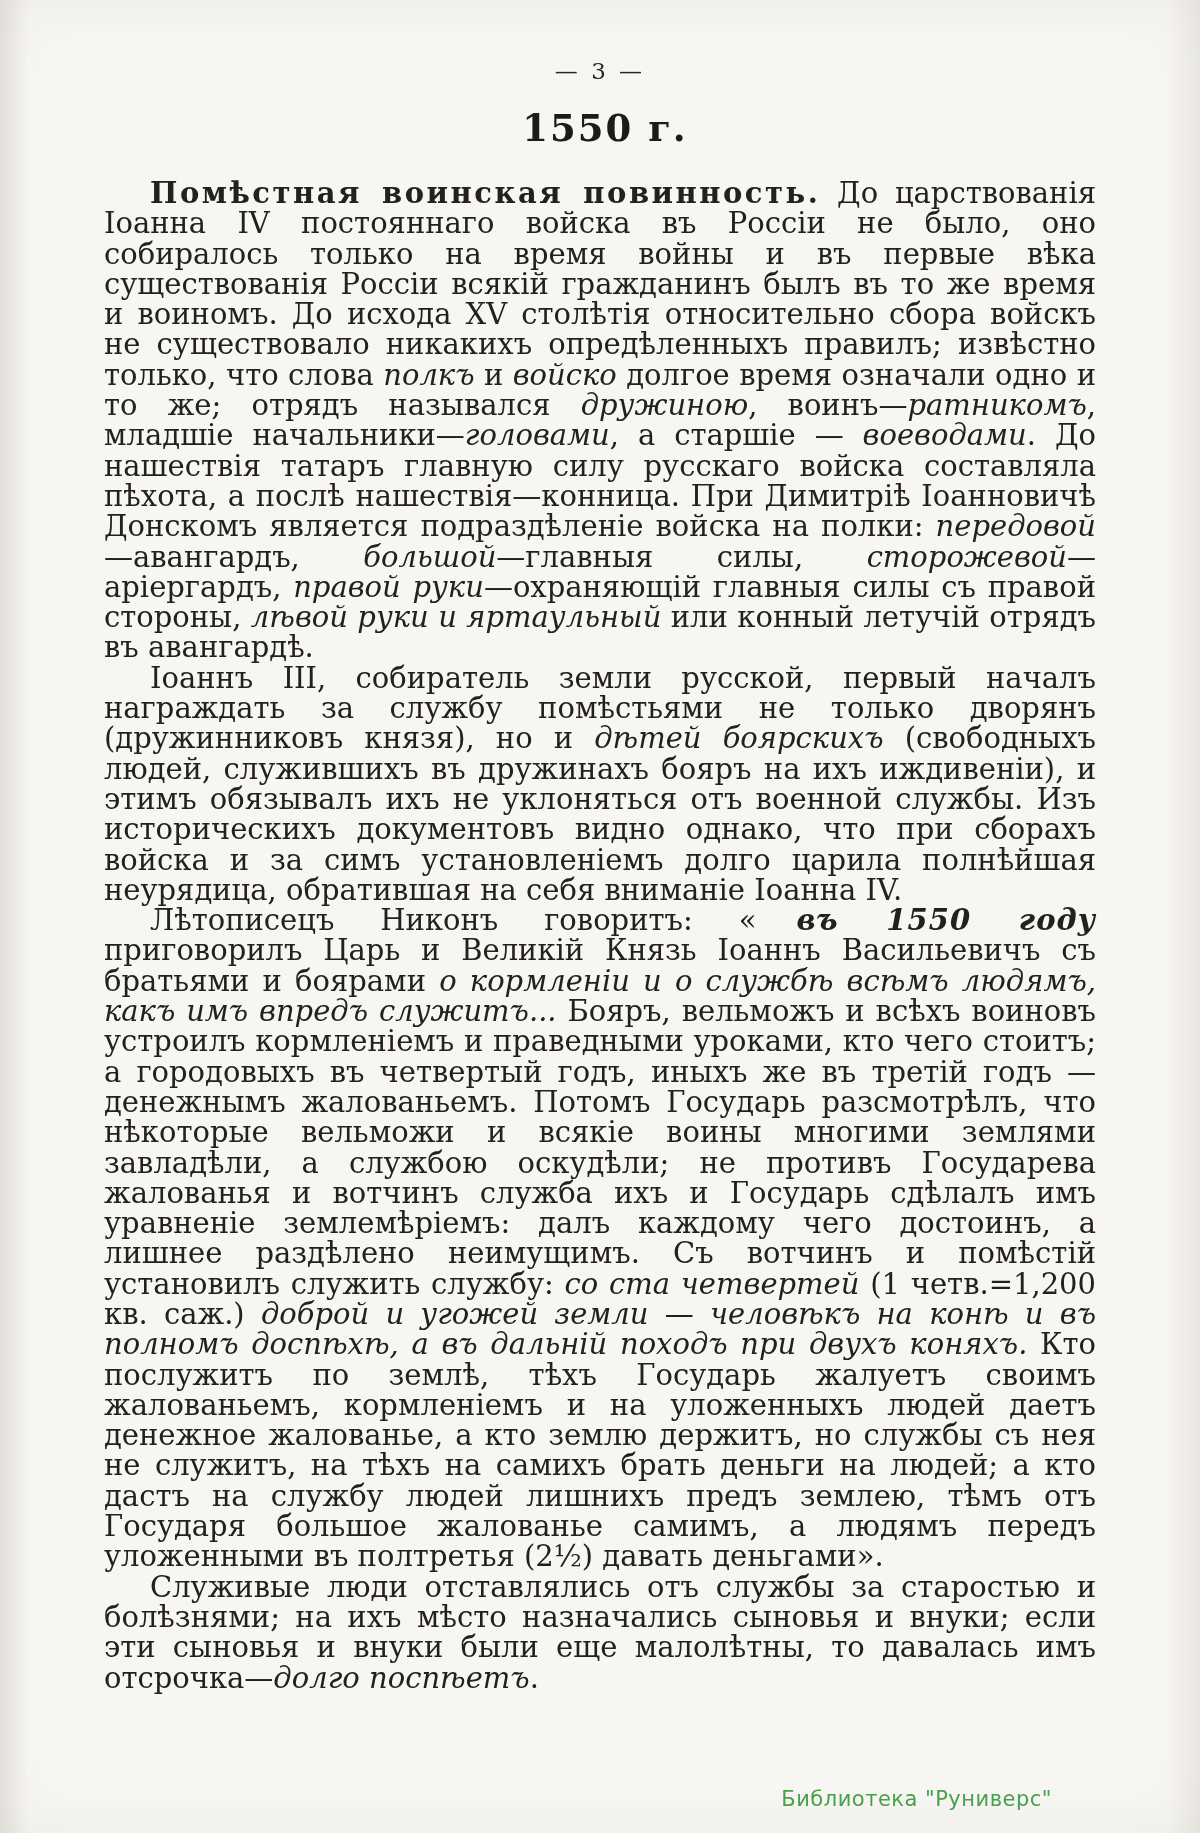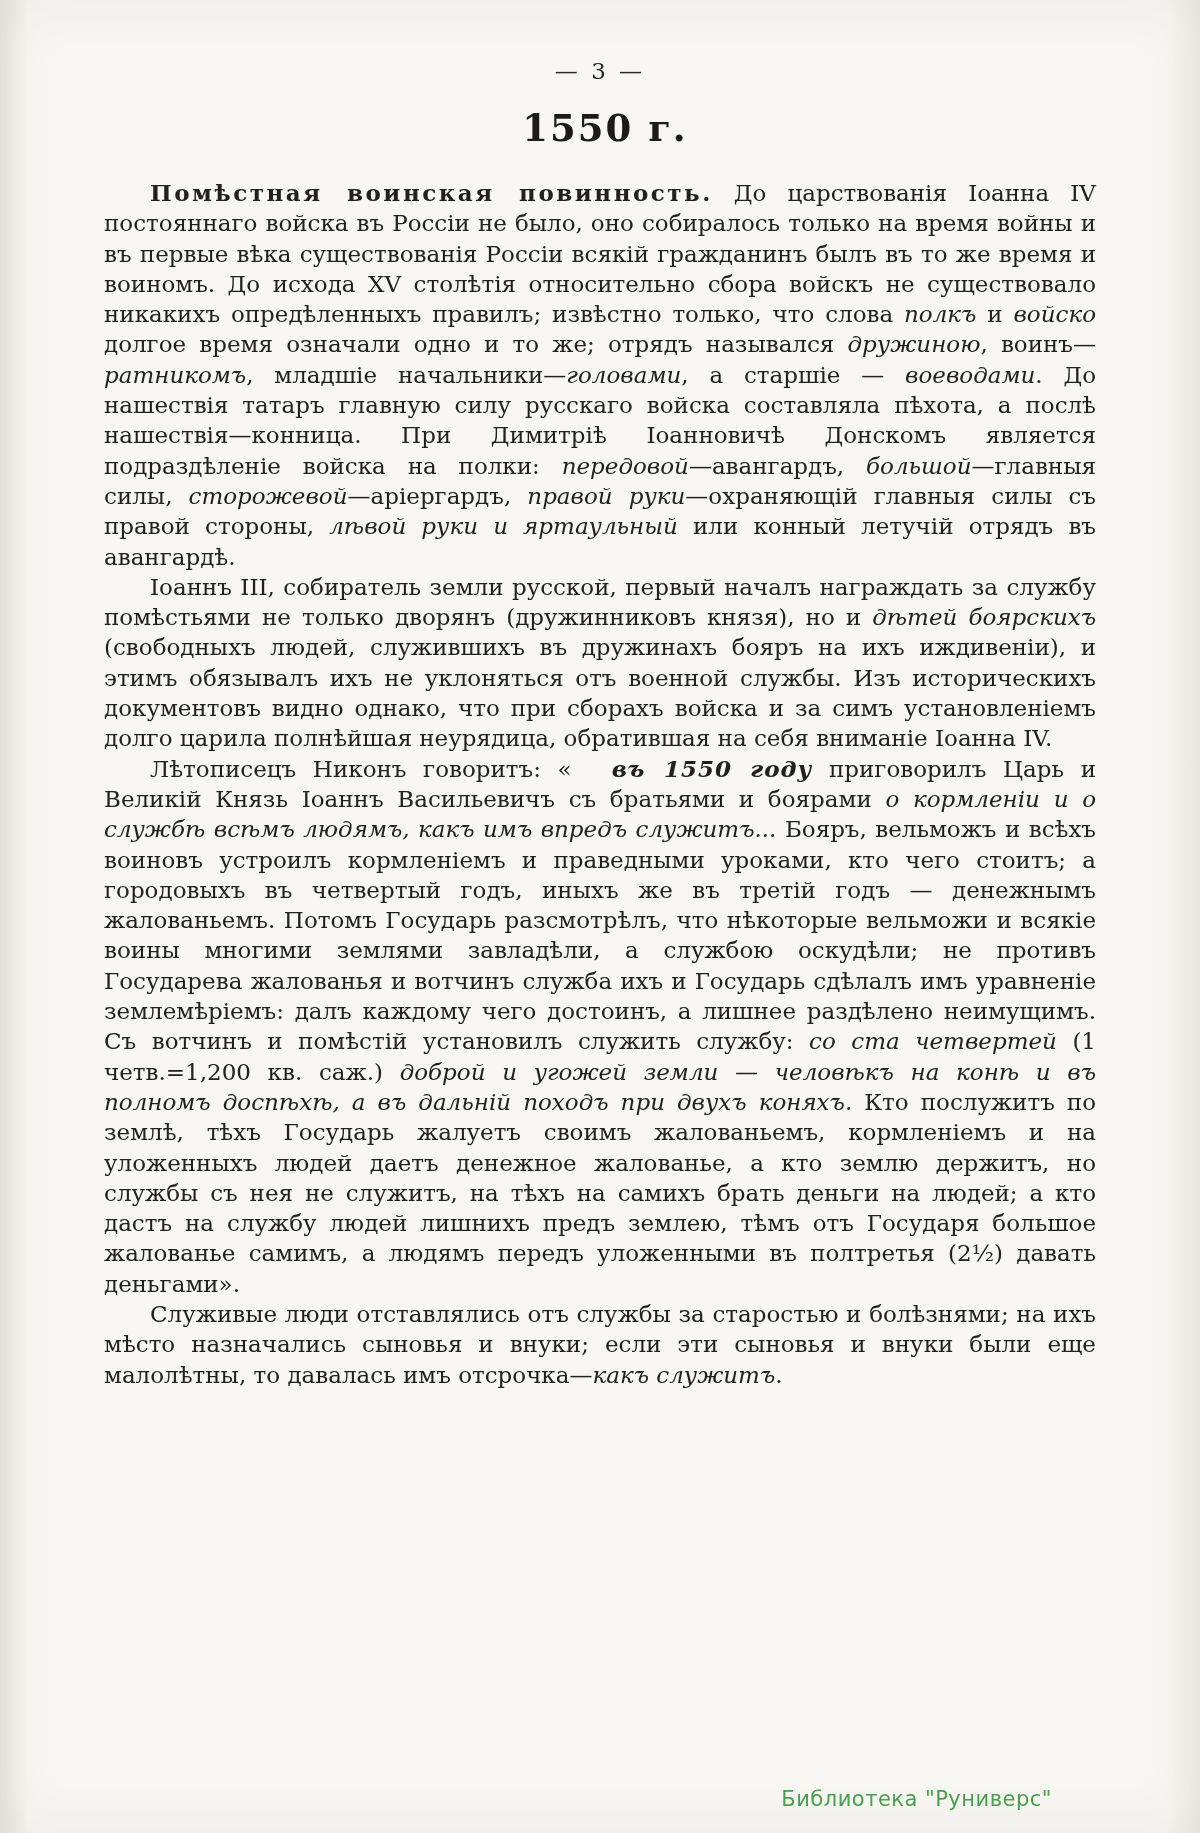--- a/index.html
+++ b/index.html
@@ -34,21 +34,21 @@
     text-align: center;
     font-size: 37px;
     font-weight: bold;
     letter-spacing: 2px;
     margin: 22px 0 28px 10px;
     color: #1d1b19;
   }
   .body-text {
     width: 992px;
     margin: 0 auto;
-    font-size: 23px;
+    font-size: 29px;
     line-height: 30.3px;
     text-align: justify;
     text-justify: inter-word;
   }
   .body-text p {
     margin: 0;
     text-indent: 46px;
   }
   .run-normal { }
   .run-bold {
@@ -79,17 +79,17 @@
 
 <div class="page">
   <div class="page-number">— 3 —</div>
 
   <div class="page-title">1550 г.</div>
 
   <div class="body-text">
       <p><span class="run-bold">Помѣстная воинская повинность.</span><span class="run-normal"> До царствованія Іоанна IV постояннаго войска въ Россіи не было, оно собиралось только на время войны и въ первые вѣка существованія Россіи всякій гражданинъ былъ въ то же время и воиномъ. До исхода XV столѣтія относительно сбора войскъ не существовало никакихъ опредѣленныхъ правилъ; извѣстно только, что слова </span><span class="run-italic">полкъ</span><span class="run-normal"> и </span><span class="run-italic">войско</span><span class="run-normal"> долгое время означали одно и то же; отрядъ назывался </span><span class="run-italic">дружиною</span><span class="run-normal">, воинъ—</span><span class="run-italic">ратникомъ</span><span class="run-normal">, младшіе начальники—</span><span class="run-italic">головами</span><span class="run-normal">, а старшіе — </span><span class="run-italic">воеводами</span><span class="run-normal">. До нашествія татаръ главную силу русскаго войска составляла пѣхота, а послѣ нашествія—конница. При Димитріѣ Іоанновичѣ Донскомъ является подраздѣленіе войска на полки: </span><span class="run-italic">передовой</span><span class="run-normal">—авангардъ, </span><span class="run-italic">большой</span><span class="run-normal">—главныя силы, </span><span class="run-italic">сторожевой</span><span class="run-normal">—аріергардъ, </span><span class="run-italic">правой руки</span><span class="run-normal">—охраняющій главныя силы съ правой стороны, </span><span class="run-italic">лѣвой руки и яртаульный</span><span class="run-normal"> или конный летучій отрядъ въ авангардѣ.</span></p>
       <p><span class="run-normal">Іоаннъ III, собиратель земли русской, первый началъ награждать за службу помѣстьями не только дворянъ (дружинниковъ князя), но и </span><span class="run-italic">дѣтей боярскихъ</span><span class="run-normal"> (свободныхъ людей, служившихъ въ дружинахъ бояръ на ихъ иждивеніи), и этимъ обязывалъ ихъ не уклоняться отъ военной службы. Изъ историческихъ документовъ видно однако, что при сборахъ войска и за симъ установленіемъ долго царила полнѣйшая неурядица, обратившая на себя вниманіе Іоанна IV.</span></p>
       <p><span class="run-normal">Лѣтописецъ Никонъ говоритъ: «</span><span class="run-bolditalic">въ 1550 году</span><span class="run-normal"> приговорилъ Царь и Великій Князь Іоаннъ Васильевичъ съ братьями и боярами </span><span class="run-italic">о кормленіи и о службѣ всѣмъ людямъ, какъ имъ впредъ служитъ...</span><span class="run-normal"> Бояръ, вельможъ и всѣхъ воиновъ устроилъ кормленіемъ и праведными уроками, кто чего стоитъ; а городовыхъ въ четвертый годъ, иныхъ же въ третій годъ — денежнымъ жалованьемъ. Потомъ Государь разсмотрѣлъ, что нѣкоторые вельможи и всякіе воины многими землями завладѣли, а службою оскудѣли; не противъ Государева жалованья и вотчинъ служба ихъ и Государь сдѣлалъ имъ уравненіе землемѣріемъ: далъ каждому чего достоинъ, а лишнее раздѣлено неимущимъ. Съ вотчинъ и помѣстій установилъ служить службу: </span><span class="run-italic">со ста четвертей</span><span class="run-normal"> (1 четв.=1,200 кв. саж.) </span><span class="run-italic">доброй и угожей земли — человѣкъ на конѣ и въ полномъ доспѣхѣ, а въ дальній походъ при двухъ коняхъ.</span><span class="run-normal"> Кто послужитъ по землѣ, тѣхъ Государь жалуетъ своимъ жалованьемъ, кормленіемъ и на уложенныхъ людей даетъ денежное жалованье, а кто землю держитъ, но службы съ нея не служитъ, на тѣхъ на самихъ брать деньги на людей; а кто дастъ на службу людей лишнихъ предъ землею, тѣмъ отъ Государя большое жалованье самимъ, а людямъ передъ уложенными въ полтретья (2½) давать деньгами».</span></p>
-      <p><span class="run-normal">Служивые люди отставлялись отъ службы за старостью и болѣзнями; на ихъ мѣсто назначались сыновья и внуки; если эти сыновья и внуки были еще малолѣтны, то давалась имъ отсрочка—</span><span class="run-italic">какъ служитъ</span><span class="run-normal">.</span></p>
+      <p><span class="run-normal">Служивые люди отставлялись отъ службы за старостью и болѣзнями; на ихъ мѣсто назначались сыновья и внуки; если эти сыновья и внуки были еще малолѣтны, то давалась имъ отсрочка—</span><span class="run-italic">долго поспѣетъ</span><span class="run-normal">.</span></p>
     </div>
 
   <div class="footer-watermark">Библиотека "Руниверс"</div>
 </div>
 
 </body></html>

